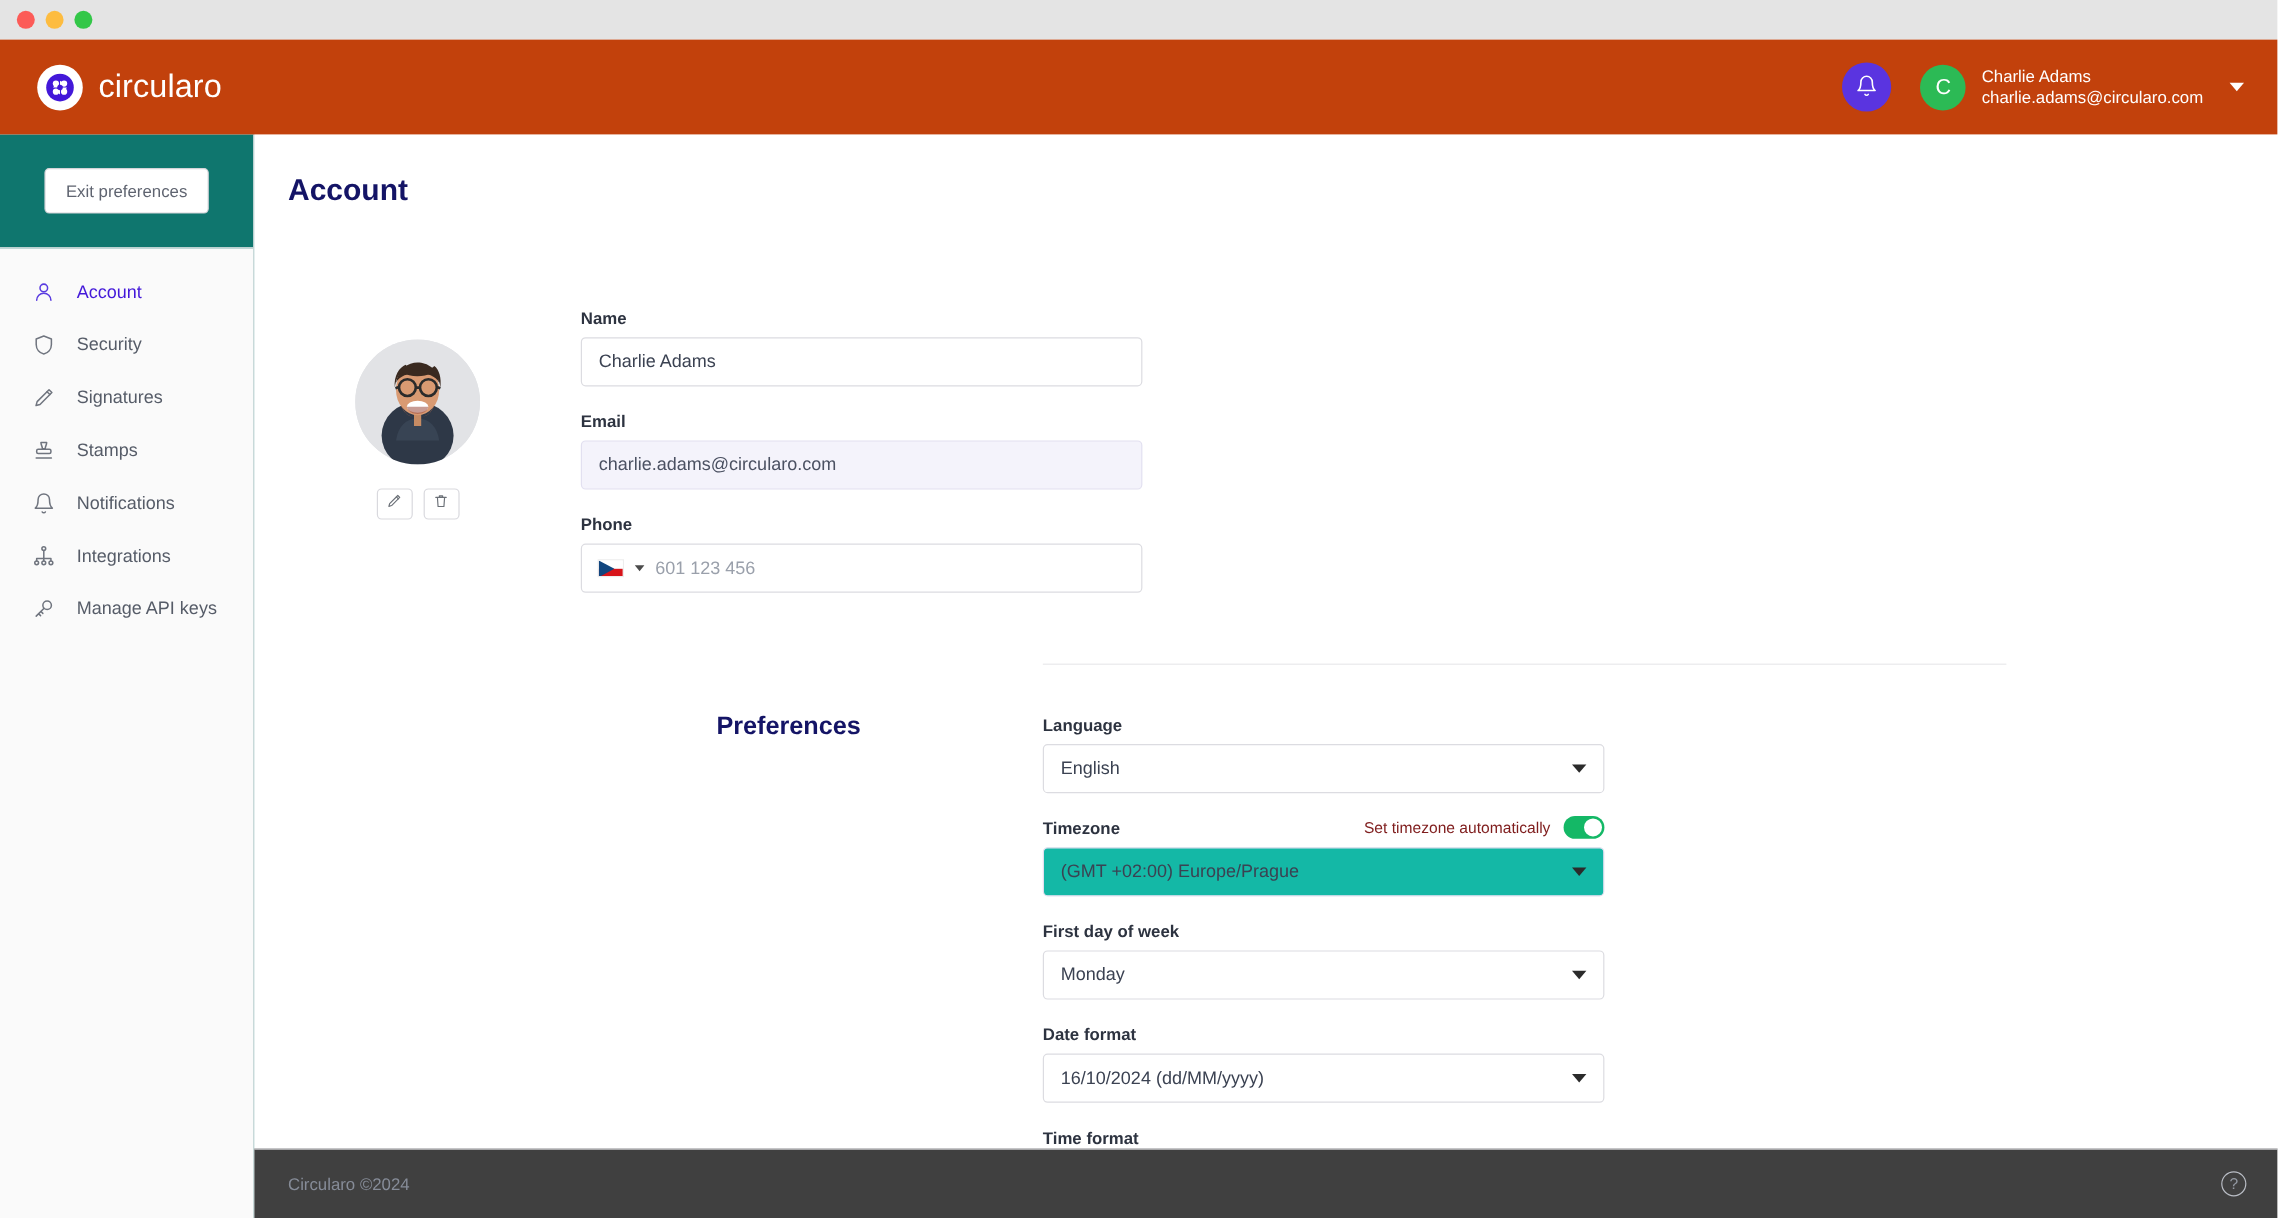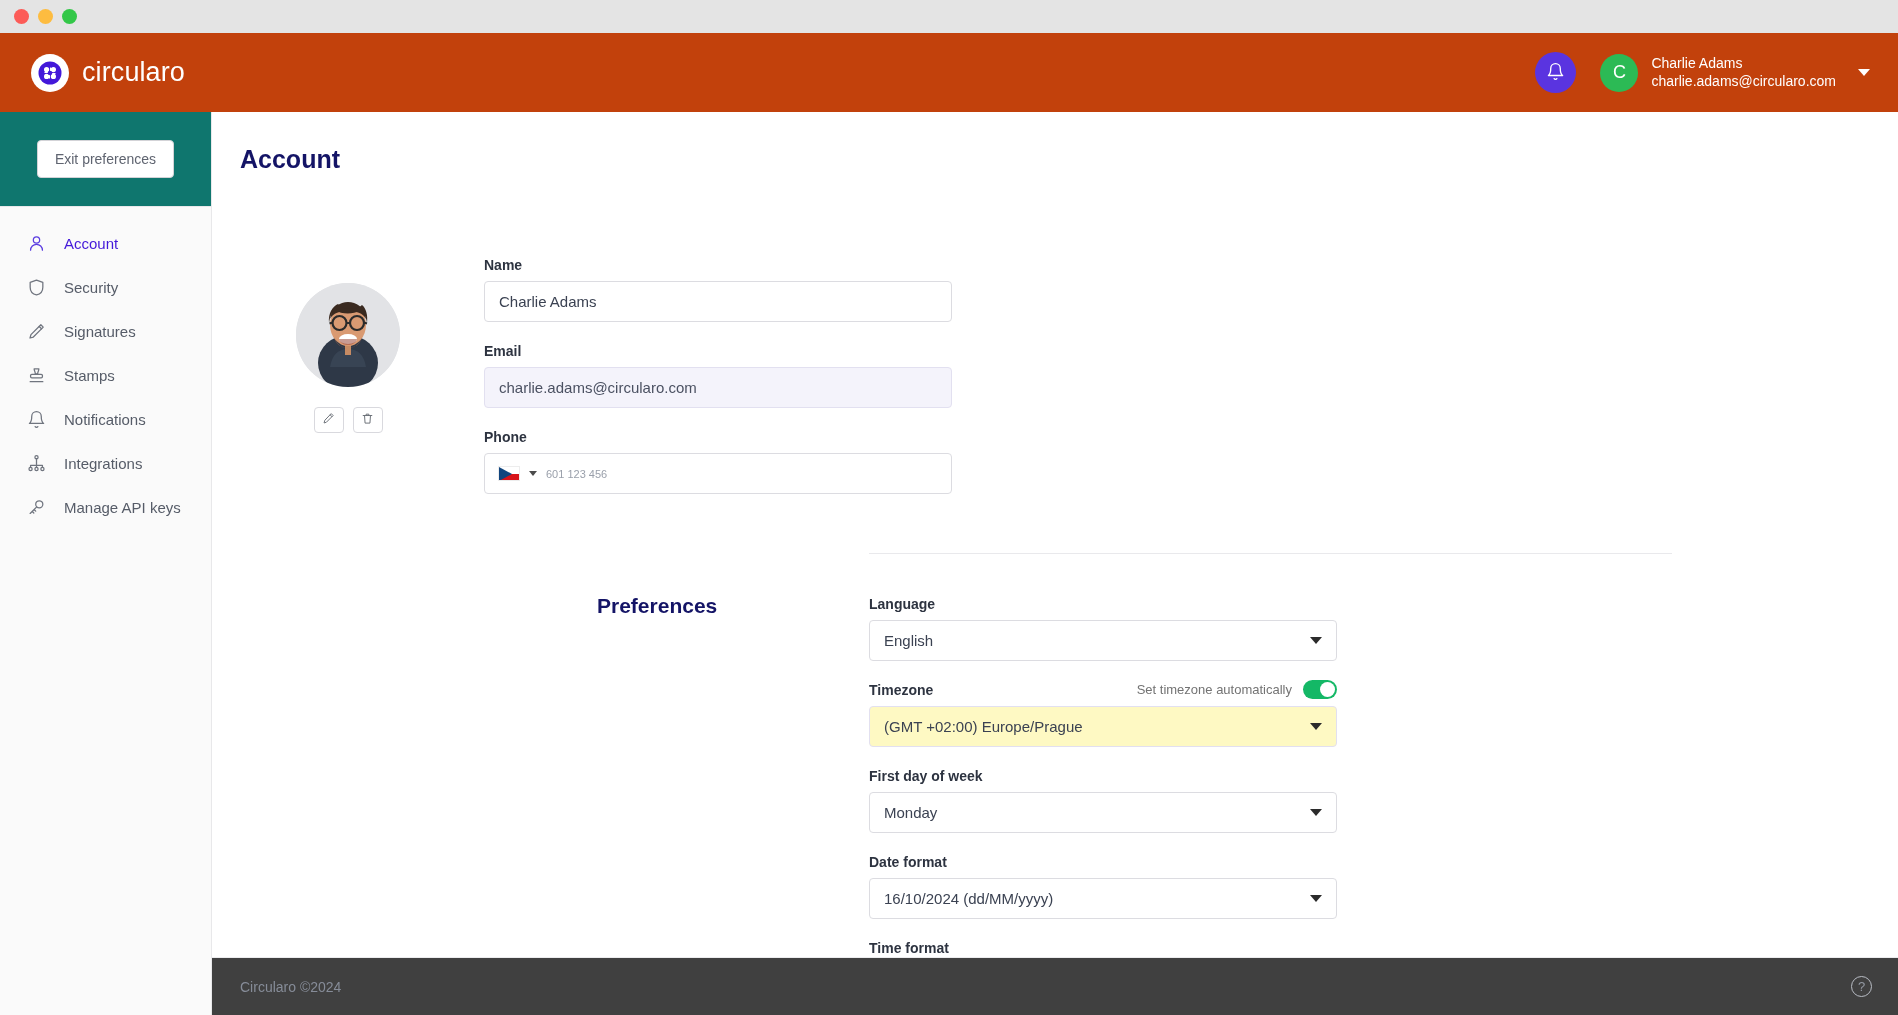--- a/index.html
+++ b/index.html
@@ -100,35 +100,35 @@
   }
   .section-body { width: 468px; }
 
   .field { margin-bottom: 19px; }
   .field-label-row {
     display: flex; align-items: center; justify-content: space-between;
     margin-bottom: 7px; min-height: 19px;
   }
   .field-label { font-size: 14px; color: #2d3340; font-weight: bold; }
   .field-aux { display: flex; align-items: center; gap: 11px; }
-  .aux-text { font-size: 13px; color: #737373; }
+  .aux-text { font-size: 13px; color: #7f1d1d; }
 
   .input-box {
     height: 41px; border: 1px solid #dcdce1; border-radius: 4px;
     background: #ffffff; display: flex; align-items: center;
     padding: 0 14px; font-size: 15px; color: #3b4252; cursor: text;
   }
   .input-box.disabled { background: #f4f3fb; border-color: #e2e0f0; color: #4b5162; }
   .select-box {
     height: 41px; border: 1px solid #dcdce1; border-radius: 4px;
     background: #ffffff; display: flex; align-items: center;
     justify-content: space-between; padding: 0 14px;
     font-size: 15px; color: #3b4252; cursor: pointer;
   }
-  .select-box.highlight { background: #fef9c3; border-color: #e2e0f0; }
+  .select-box.highlight { background: #14b8a6; border-color: #e2e0f0; }
   .caret-dark {
     width: 0; height: 0;
     border-left: 6px solid transparent; border-right: 6px solid transparent;
     border-top: 7px solid #2b2b2b;
   }
 
   .phone-box { display: flex; align-items: center; gap: 9px; padding-left: 13px; }
   .flag-cz {
     width: 22px; height: 15px; position: relative; overflow: hidden; flex: 0 0 22px;
     border: 1px solid rgba(0,0,0,.07);
@@ -138,21 +138,21 @@
   .flag-cz .tri {
     position: absolute; top: 0; left: 0;
     border-top: 7.5px solid transparent; border-bottom: 7.5px solid transparent;
     border-left: 13px solid #11457e;
   }
   .flag-caret {
     width: 0; height: 0;
     border-left: 4px solid transparent; border-right: 4px solid transparent;
     border-top: 5px solid #4b4b4b;
   }
-  .phone-ph { font-size: 11px; color: #9aa0ab; }
+  .phone-ph { font-size: 15px; color: #9aa0ab; }
 
   
   .profile-pic-col {
     width: 272px; flex: 0 0 272px; display: flex;
     flex-direction: column; align-items: center; padding-top: 28px;
   }
   .photo {
     width: 104px; height: 104px; border-radius: 50%;
     background: #e0e1e4; overflow: hidden; position: relative;
   }

